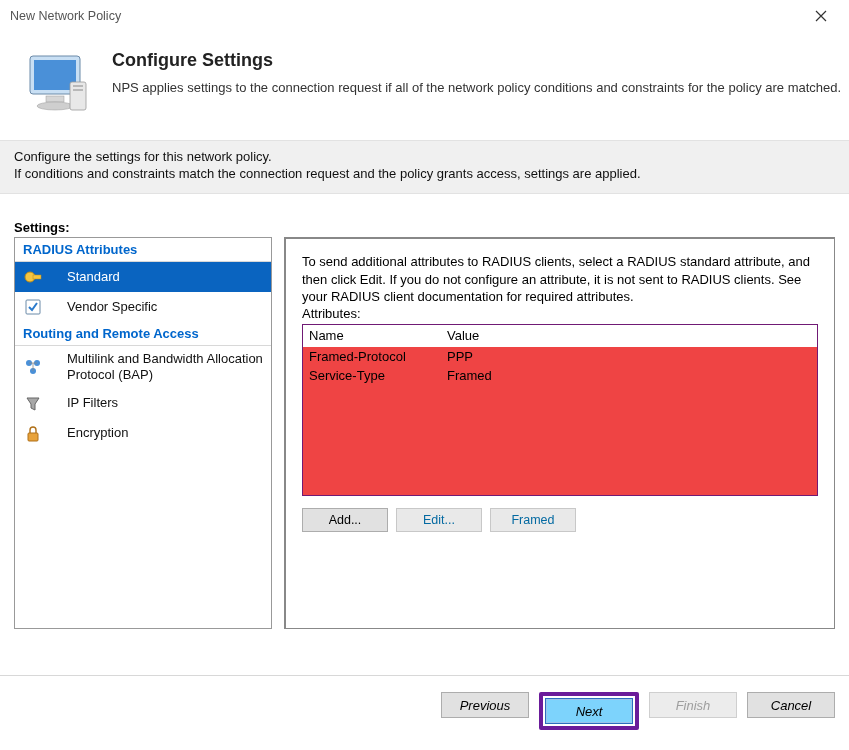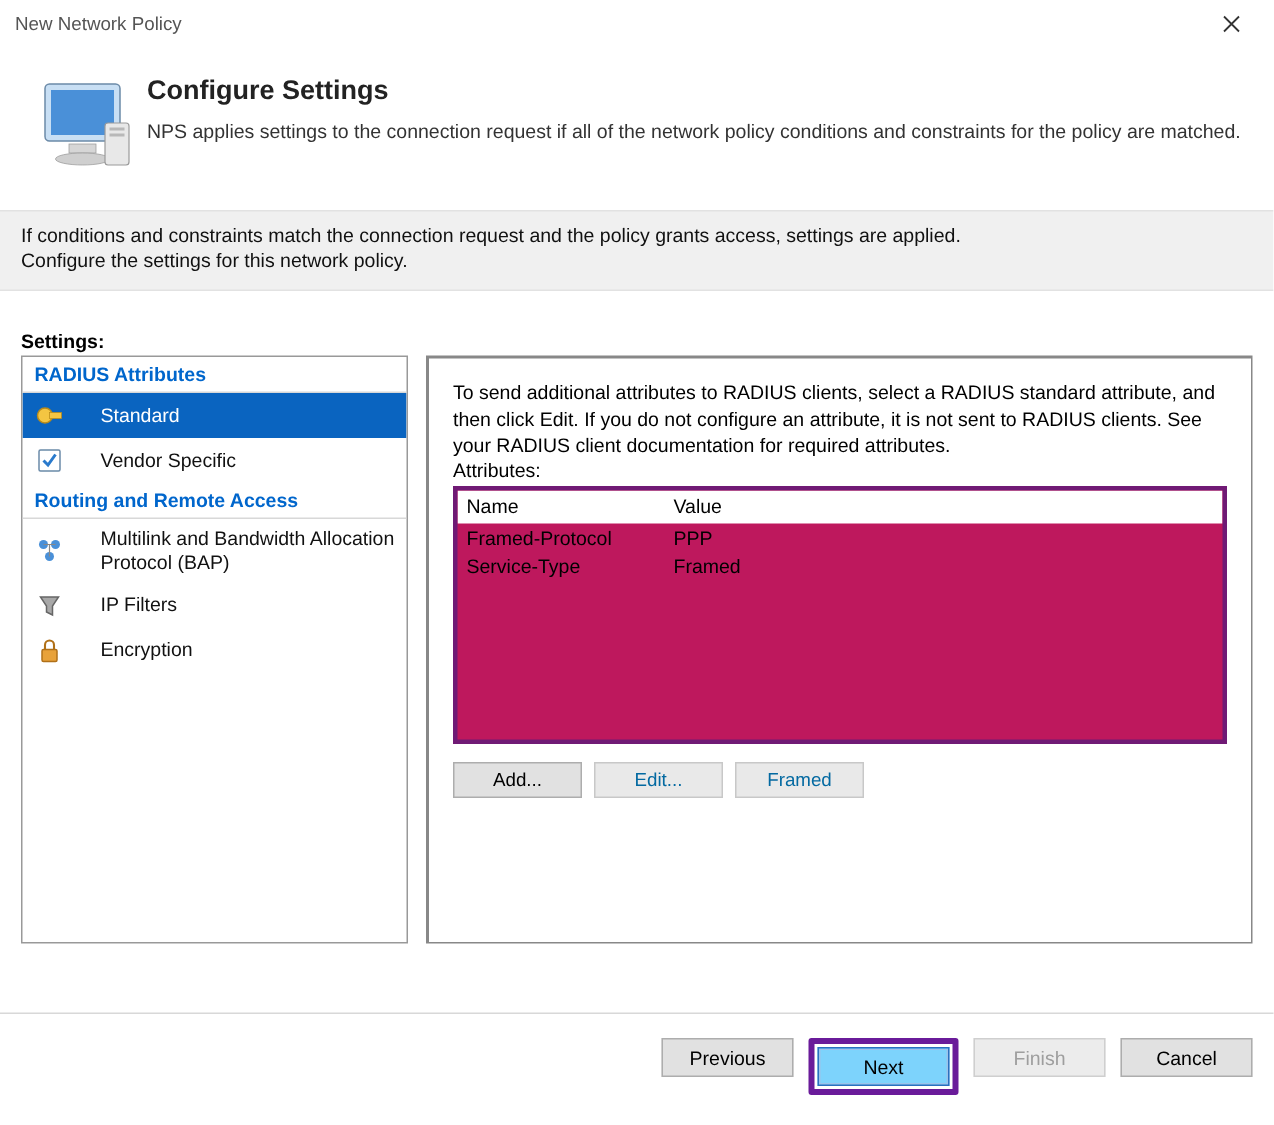--- a/index.html
+++ b/index.html
@@ -31,21 +31,21 @@
     height: 28px;
     display: flex;
     align-items: center;
     justify-content: center;
     cursor: default;
   }
   .close-btn svg { width: 12px; height: 12px; }
   .header {
     display: flex;
     padding: 18px 0 20px 24px;
-    gap: 4px;
+    gap: 18px;
     background: #fff;
   }
   .header .monitor-icon {
     width: 70px;
     height: 70px;
     flex-shrink: 0;
     display: flex;
     align-items: center;
     justify-content: center;
   }
@@ -132,23 +132,23 @@
   }
   .desc-text {
     font-size: 13px;
     line-height: 1.35;
   }
   .attr-label {
     font-size: 13px;
     margin-bottom: 3px;
   }
   .attr-table {
-    border: 3px solid #701a75;
+    border: 1px solid #701a75;
     height: 172px;
-    background: #be185d;
+    background: #ef4444;
     overflow: hidden;
   }
   .attr-header {
     display: flex;
     background: #fff;
     border-bottom: 1px solid transparent;
     padding: 3px 0;
   }
   .attr-col-name { width: 140px; padding-left: 6px; font-size: 13px; }
   .attr-col-value { flex: 1; padding-left: 4px; font-size: 13px; }
@@ -188,20 +188,21 @@
     gap: 10px;
   }
   .wiz-btn {
     min-width: 88px;
     height: 26px;
     border: 1px solid #adadad;
     background: #e1e1e1;
     font-size: 13px;
     font-family: inherit;
     cursor: default;
+    font-style: italic;
   }
   .wiz-btn:disabled {
     color: #9e9e9e;
     background: #ececec;
     border-color: #cfcfcf;
   }
   .next-highlight {
     border: 4px solid #6a1b9a;
     padding: 2px;
     display: inline-flex;
@@ -237,22 +238,22 @@
       <rect x="49" y="37" width="10" height="2" fill="#b8b8b8"></rect>
     </svg>
   </div>
   <div class="header-text">
     <h1>Configure Settings</h1>
     <p>NPS applies settings to the connection request if all of the network policy conditions and constraints for the policy are matched.</p>
   </div>
 </div>
 
 <div class="gray-band">
+  <p>Configure the settings for this network policy.</p>
   <p>If conditions and constraints match the connection request and the policy grants access, settings are applied.</p>
-  <p>Configure the settings for this network policy.</p>
 </div>
 
 <div class="main">
   <div class="settings-label">Settings:</div>
   <div class="panels">
     <div class="left-panel">
       <div class="category-header">RADIUS Attributes</div>
       <div class="nav-item selected">
         <span class="nav-icon">
           <svg width="20" height="18" viewBox="0 0 20 18">

